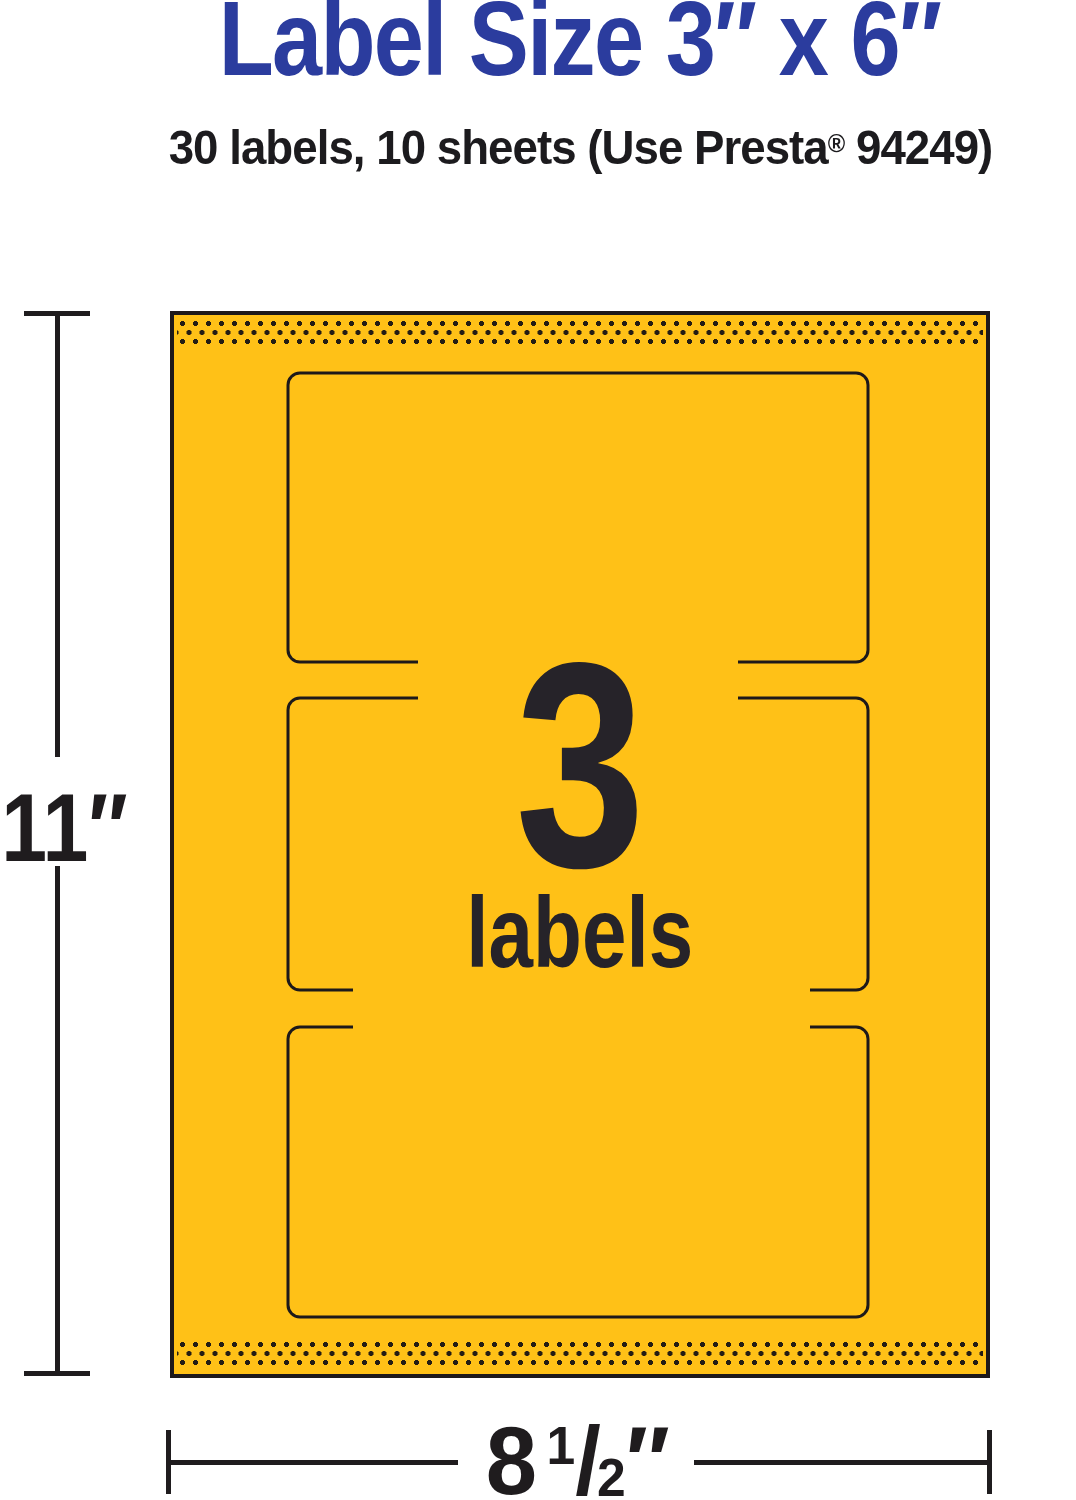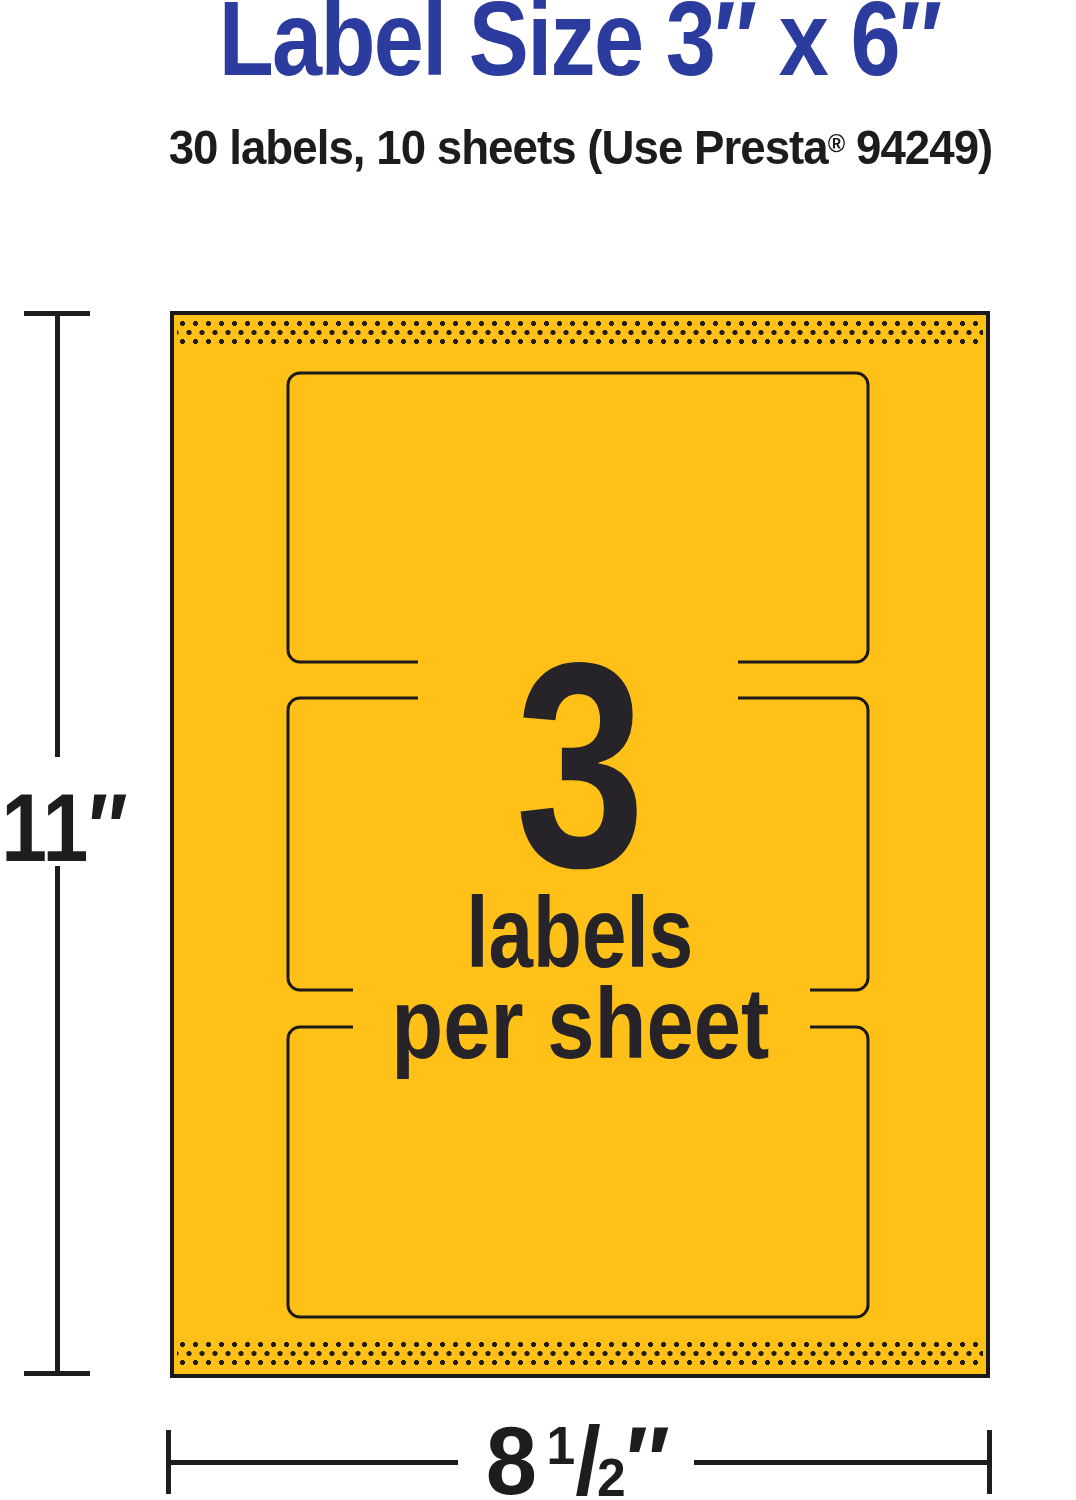--- a/index.html
+++ b/index.html
@@ -67,21 +67,20 @@
     <rect class="label-rect" x="114" y="383" width="580" height="292" rx="12"></rect>
     <rect class="label-rect" x="114" y="712" width="580" height="290" rx="12"></rect>
     <rect class="mask" x="244" y="339" width="320" height="16"></rect>
     <rect class="mask" x="244" y="375" width="320" height="16"></rect>
     <rect class="mask" x="179" y="667" width="457" height="16"></rect>
     <rect class="mask" x="179" y="704" width="457" height="16"></rect>
   </svg>
 
   <div id="count" class="sheet-text"><span class="cx80">3</span></div>
   <div id="caption1" class="sheet-text"><span class="cx80">labels</span></div>
-  <div id="caption2" class="sheet-text"><span class="cx">per sheet</span></div>
 </div>
 
 <div class="dim" style="left:24px;top:311px;width:66px;height:5px"></div>
 <div class="dim" style="left:55px;top:311px;width:5px;height:446px"></div>
 <div id="vdim-label" class="dim-label"><span class="cx">11″</span></div>
 <div class="dim" style="left:55px;top:866px;width:5px;height:510px"></div>
 <div class="dim" style="left:24px;top:1371px;width:66px;height:5px"></div>
 
 <div class="dim" style="left:166px;top:1430px;width:5px;height:64px"></div>
 <div class="dim" style="left:166px;top:1460px;width:292px;height:5px"></div>

